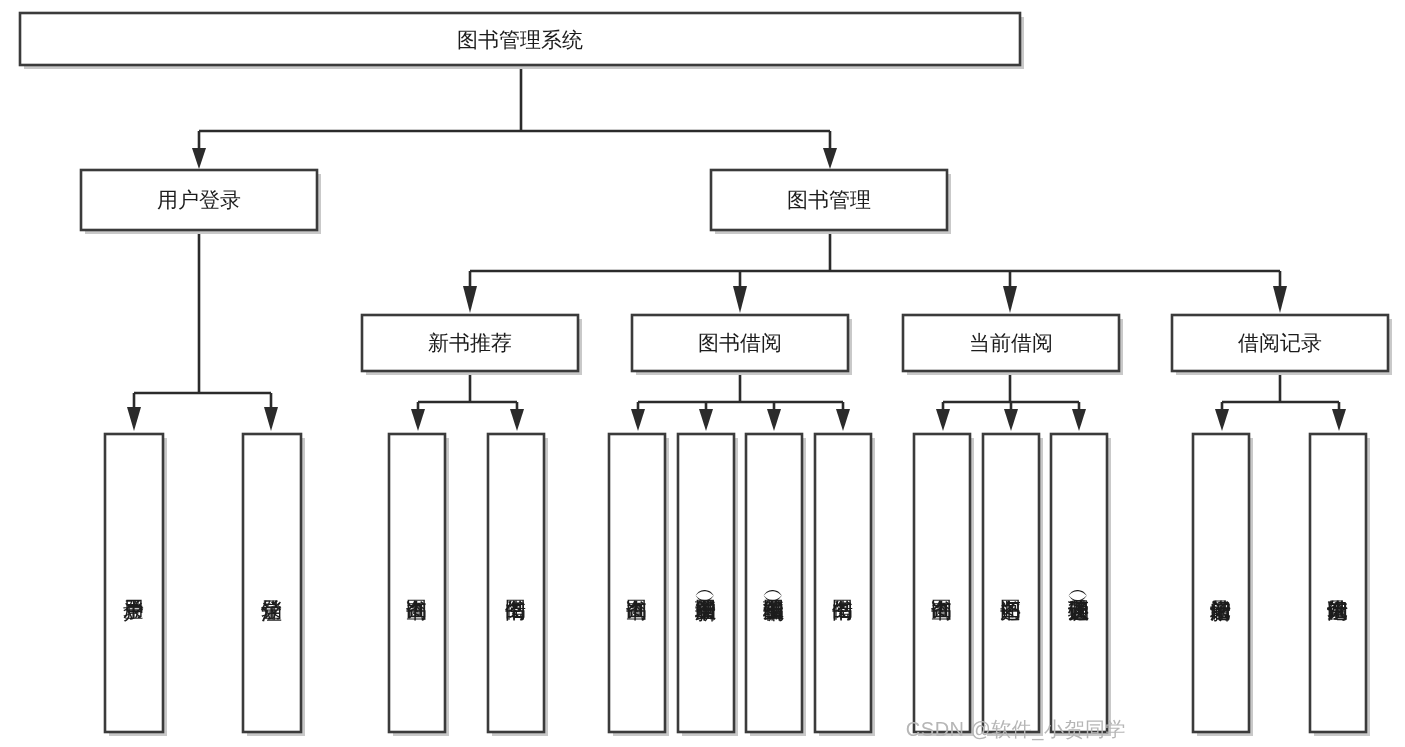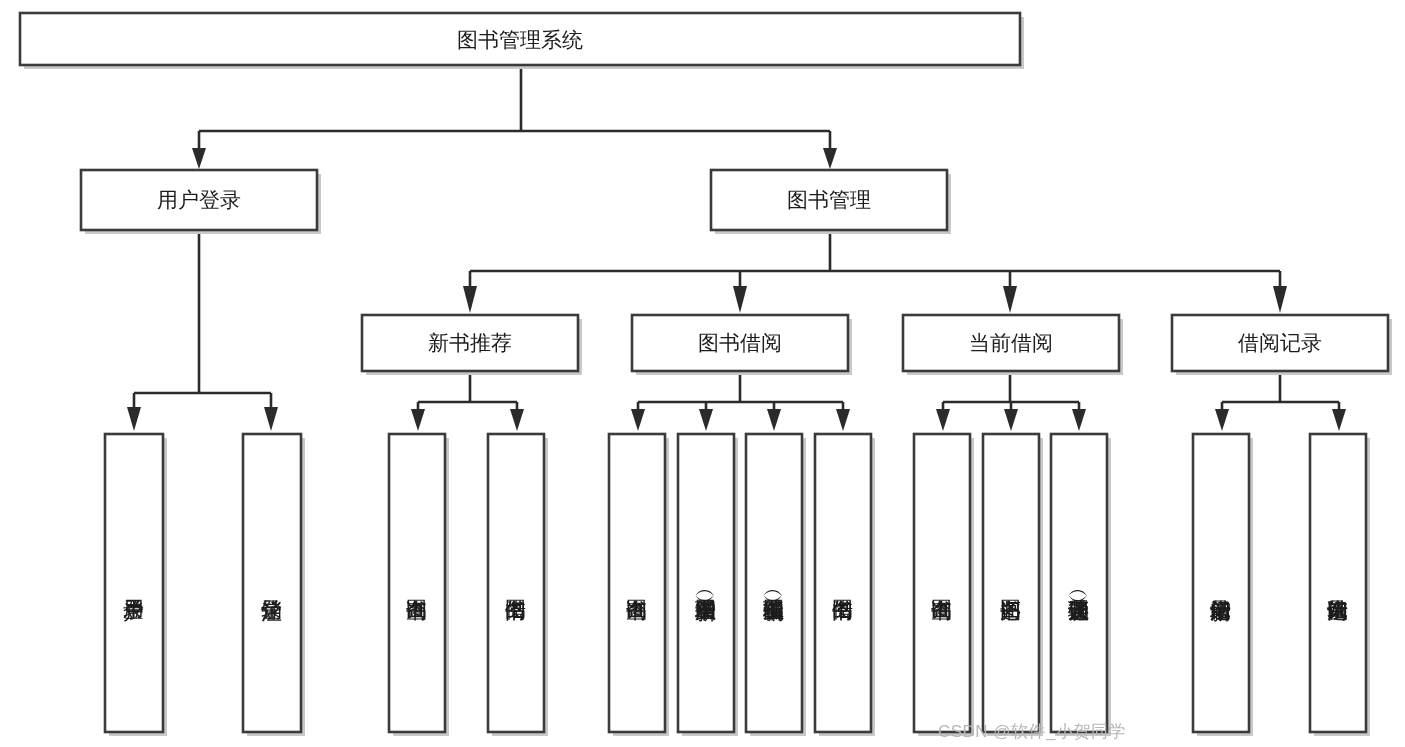--- a/index.html
+++ b/index.html
@@ -54,21 +54,21 @@
   }
   .arrow-head {
     fill: #2b2b2b;
     stroke: none;
   }
   .watermark {
     position: absolute;
     right: 8px;
     bottom: 4px;
     font-family: "Liberation Sans", "DejaVu Sans", sans-serif;
-    font-size: 17px;
+    font-size: 20px;
     color: #b6b6b6;
     letter-spacing: 0.5px;
     white-space: nowrap;
     pointer-events: none;
   }
 </style>
 </head>
 <body>
 
 <div id="diagram-root">

